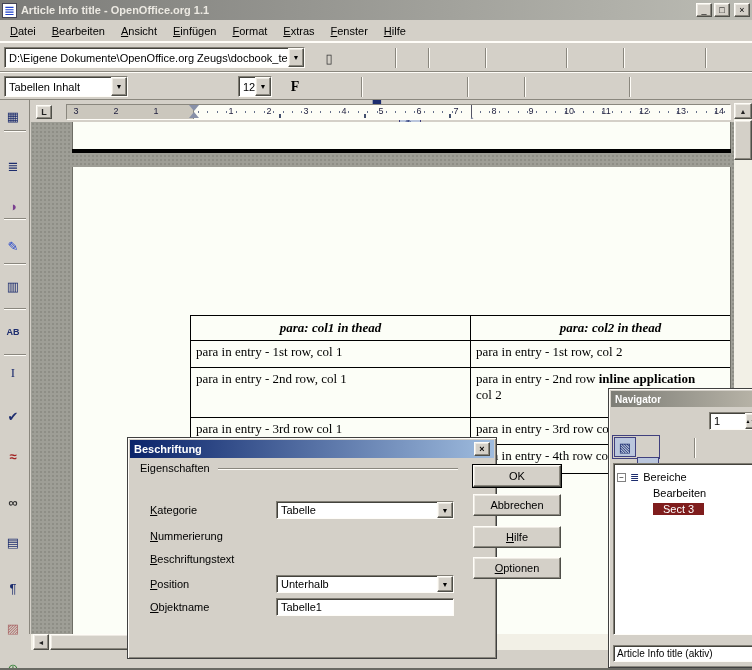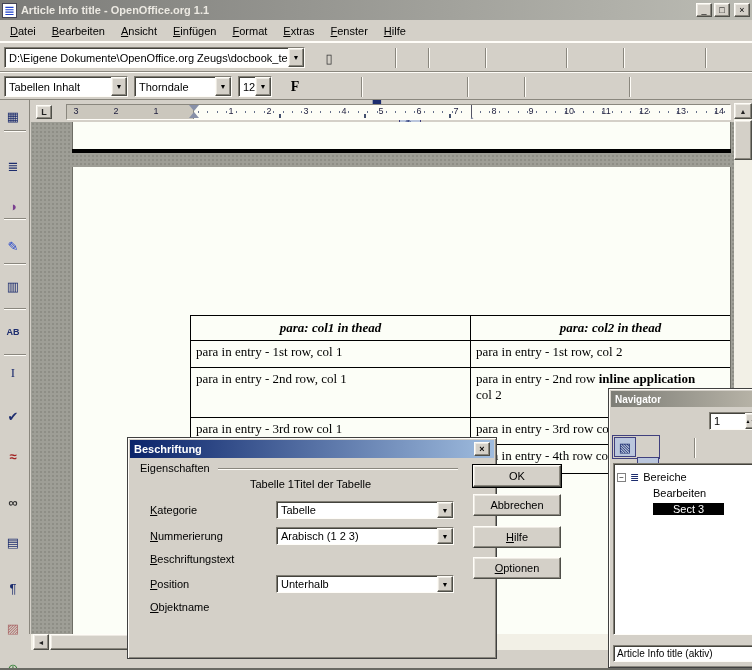--- a/index.html
+++ b/index.html
@@ -42,21 +42,21 @@
   .nav-title{background:linear-gradient(90deg,#7d7d76,#b7b3a7);color:#fff;font-weight:bold;display:flex;align-items:center;padding:0 4px;height:16px;font-size:10px}
   .btn{display:flex;align-items:center;justify-content:center}
   .al{width:13px}
   .al i{display:block;height:2px;background:#1c2c6e;margin:2px 0}
   .al .s{width:9px}
   .al.ac .s{margin-left:auto;margin-right:auto}
   .al.ar .s{margin-left:auto}
   .ubar{position:absolute;bottom:2px;left:3px;right:3px;height:3px}
   .tree-row{display:flex;align-items:center;height:16px;font-size:11px}
   .expander{width:9px;height:9px;border:1px solid #808080;background:#fff;font-size:8px;line-height:7px;text-align:center;margin:0 4px 0 3px}
-  .sel{background:#000000;color:#fff;padding:0 20px}
+  .sel{background:#7f1d1d;color:#fff;padding:0 10px}
   .caret{display:inline-block;width:1px;height:12px;background:#000;vertical-align:-2px}
   .serif{font-family:"Liberation Serif",serif}
 </style>
 </head>
 <body>
 
 <div class="app">
 
   <div class="abs titlebar">
     <span class="g c-blue" style="font-size:13px;background:#fff;border:1px solid #445;padding:0 1px">≣</span>
@@ -132,24 +132,20 @@
       </div>
     <div class="abs vsep" style="left:702px;top:5px"></div>
     <div class="abs tb" style="left:710px;top:4px">
         <span class="g c-purple">▩</span>
       </div>
   </div>
 
   <div class="abs bar" style="left:0;top:72px;width:752px;height:28px">
     <div class="abs combo" style="left:4px;top:3px;width:124px;height:21px">
       <span class="val">Tabellen Inhalt</span>
-      <span class="drop raised">▼</span>
-    </div>
-    <div class="abs combo" style="left:134px;top:3px;width:98px;height:21px">
-      <span class="val">Thorndale</span>
       <span class="drop raised">▼</span>
     </div>
     <div class="abs combo" style="left:238px;top:3px;width:34px;height:21px">
       <span class="val">12</span>
       <span class="drop raised">▼</span>
     </div>
     <div class="abs tb" style="left:284px;top:3px">
         <span class="serif" style="font-weight:bold;font-size:14px">F</span>
       </div>
     <div class="abs tb" style="left:308px;top:3px">
@@ -421,43 +417,41 @@
   </div>
 
   <div class="abs" style="left:127px;top:437px;width:370px;height:222px;background:#d4d0c8;border:1px solid #404040;box-shadow:inset 1px 1px 0 #fffdf8,inset -1px -1px 0 #8a877e">
     <div class="dlg-title" style="margin:2px">
       <span>Beschriftung</span>
       <span style="flex:1"></span>
       <span class="winbtn raised" style="color:#000">×</span>
     </div>
     <span class="abs" style="left:12px;top:24px;background:#d4d0c8;padding-right:4px">Eigenschaften</span>
     <div class="abs" style="left:90px;top:30px;width:240px;height:2px;border-top:1px solid #8a877e;border-bottom:1px solid #fffdf8"></div>
-    <div class="abs" style="left:60px;top:40px;width:245px;text-align:center">Tabelle 1Titel der Tabelle</div>
 
     <span class="abs mn" style="left:22px;top:66px">Kategorie</span>
     <div class="abs combo" style="left:148px;top:63px;width:178px;height:18px">
       <span class="val">Tabelle</span>
       <span class="drop raised">▼</span>
     </div>
 
     <span class="abs mn" style="left:22px;top:92px">Nummerierung</span>
-    <div class="abs combo" style="left:148px;top:89px;width:178px;height:18px">
-      <span class="val">Arabisch (1 2 3)</span>
-      <span class="drop raised">▼</span>
-    </div>
 
     <span class="abs mn" style="left:22px;top:115px">Beschriftungstext</span>
 
     <span class="abs mn" style="left:22px;top:140px">Position</span>
     <div class="abs combo" style="left:148px;top:137px;width:178px;height:18px">
       <span class="val">Unterhalb</span>
       <span class="drop raised">▼</span>
     </div>
 
     <span class="abs mn" style="left:22px;top:163px">Objektname</span>
+    <div class="abs combo" style="left:148px;top:160px;width:178px;height:18px">
+      <span class="val">Tabelle1</span>
+    </div>
 
     <div class="abs raised btn" style="left:345px;top:27px;width:88px;height:22px;outline:1px solid #000">
         <span>OK</span>
       </div>
     <div class="abs raised btn" style="left:345px;top:56px;width:88px;height:22px">
         <span>Abbrechen</span>
       </div>
     <div class="abs raised btn" style="left:345px;top:88px;width:88px;height:22px">
         <span class="mn">Hilfe</span>
       </div>

